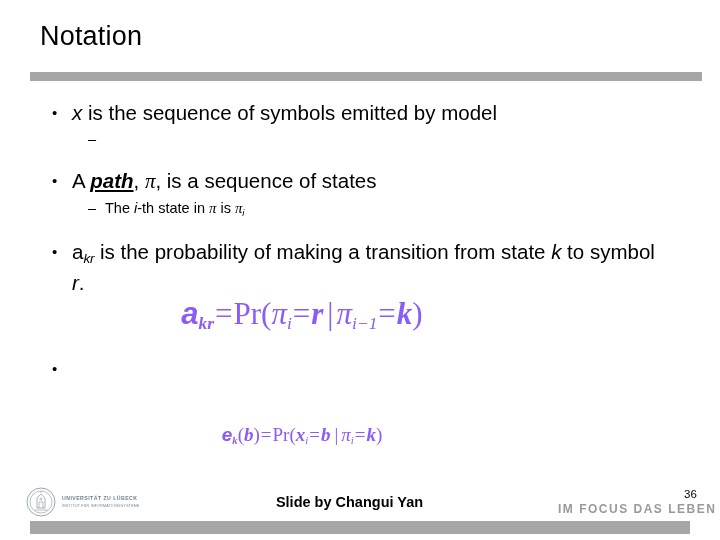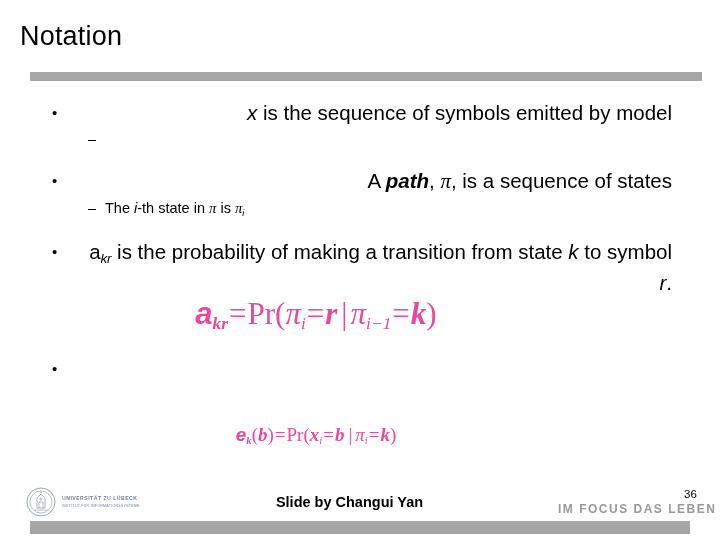--- a/index.html
+++ b/index.html
@@ -19,21 +19,21 @@
     position: absolute;
     left: 0; top: 0;
     width: 720px;
     height: 540px;
     background: #ffffff;
   }
 
   
   .title {
     position: absolute;
-    left: 20px;
+    left: 40px;
     top: 21px;
     font-size: 27px;
     font-weight: 400;
     letter-spacing: 0.2px;
     color: #000000;
     white-space: nowrap;
   }
   .rule-top {
     position: absolute;
     left: 30px;
@@ -64,21 +64,20 @@
   .lvl1 .mark {
     width: 20px;
     flex: 0 0 20px;
     font-size: 15px;
     line-height: 25px;
     text-align: left;
   }
   .lvl1 .txt {
     flex: 1 1 auto;
     max-width: 600px;
-    text-align: right;
   }
   .lvl2 {
     padding-left: 88px;
     font-size: 14.5px;
     line-height: 19px;
     margin-top: 5px;
     margin-bottom: 5px;
   }
   .lvl2 .mark {
     width: 17px;
@@ -88,41 +87,40 @@
   }
   .lvl2 .txt {
     flex: 1 1 auto;
     max-width: 560px;
   }
 
   .sp-a { height: 14px; }
   .sp-b { height: 12px; }
 
   i, .it { font-style: italic; }
-  .bi { font-style: italic; font-weight: bold; }
+  .bi { font-style: italic; font-weight: bold; text-decoration: underline; }
   .pi {
     font-family: "Liberation Serif", serif;
     font-style: italic;
     font-size: 1.02em;
   }
   .sub {
     font-size: 0.66em;
     vertical-align: -0.28em;
     font-style: italic;
     letter-spacing: -0.2px;
   }
 
   
   .equation {
     width: 604px;
     text-align: center;
     font-family: "Liberation Serif", serif;
-    color: #ec4899;
-    white-space: nowrap;
-    padding-left: 14px;
+    color: #8b5cf6;
+    white-space: nowrap;
   }
   .eq1 {
     position: absolute;
     top: 296px;
     left: 0;
     font-size: 31px;
   }
   .eq2 {
     position: absolute;
     top: 424px;

